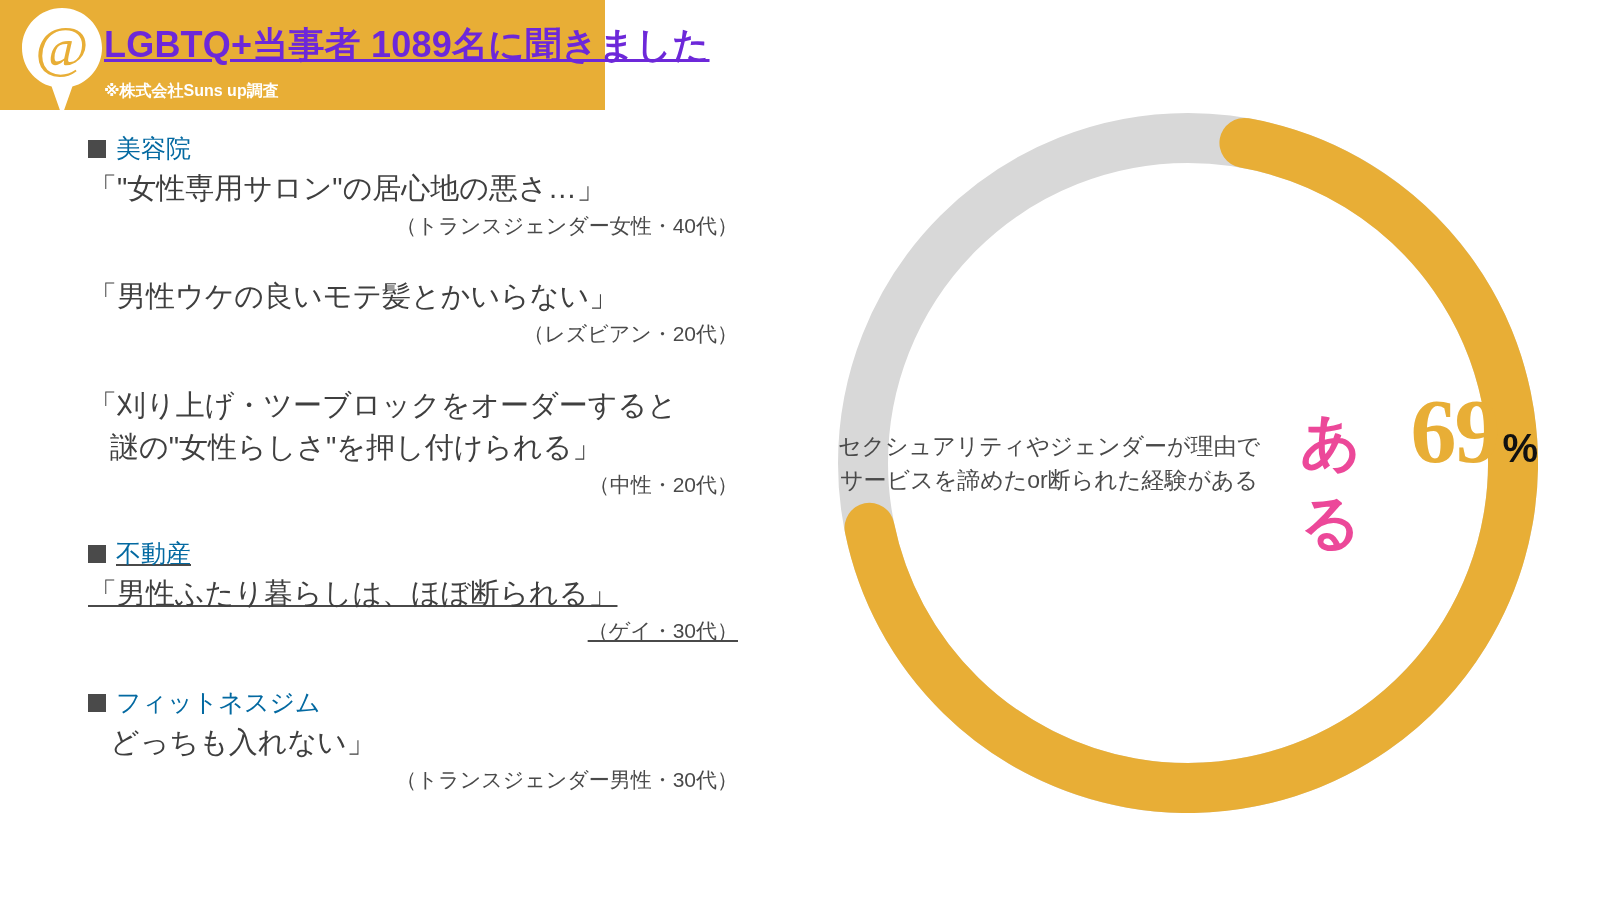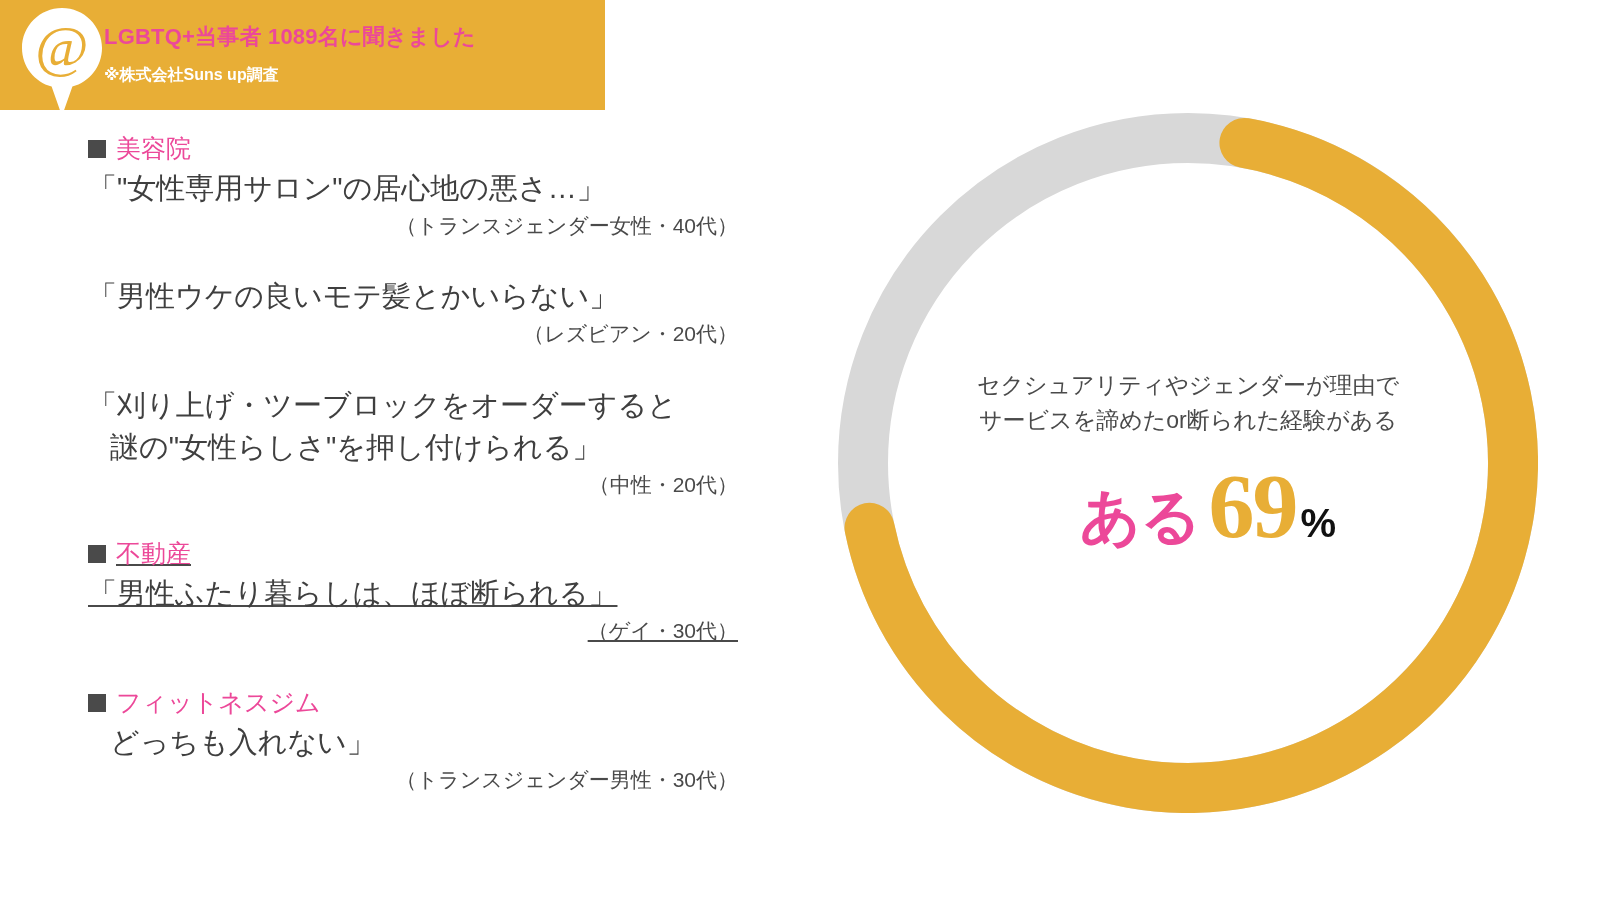--- a/index.html
+++ b/index.html
@@ -39,26 +39,27 @@
     height: 112px;
     z-index: 3;
   }
   .header-text {
     position: absolute;
     left: 104px;
     top: 24px;
     z-index: 4;
   }
   .header-title {
-    font-size: 22px;
-    font-weight: bold;
-    color: #ec4899;
+    font-size: 36px;
+    font-weight: bold;
+    color: #6d28d9;
     line-height: 1.15;
     letter-spacing: 0.2px;
     white-space: nowrap;
+    text-decoration: underline;
   }
   .header-sub {
     margin-top: 16px;
     font-size: 16px;
     font-weight: bold;
     color: #ffffff;
     line-height: 1.2;
     white-space: nowrap;
   }
 
@@ -71,21 +72,21 @@
   }
   .quote-block {
     margin-bottom: 26px;
   }
   .quote-block:last-child { margin-bottom: 0; }
 
   .category {
     display: flex;
     align-items: center;
     font-size: 25px;
-    color: #ec4899;
+    color: #0369a1;
     line-height: 1.35;
     margin-bottom: 1px;
   }
   .bullet-square {
     display: inline-block;
     width: 18px;
     height: 18px;
     background: #4a4a4a;
     margin-right: 10px;
     flex: none;
@@ -129,21 +130,21 @@
     width: 700px;
     height: 700px;
   }
   .donut-center {
     position: absolute;
     left: 0;
     top: 0;
     width: 700px;
     height: 700px;
     display: flex;
-    flex-direction: column;
+    flex-direction: row;
     align-items: center;
     justify-content: center;
   }
   .donut-caption {
     text-align: center;
     font-size: 23px;
     color: #4a4a4a;
     line-height: 1.5;
     white-space: nowrap;
   }

